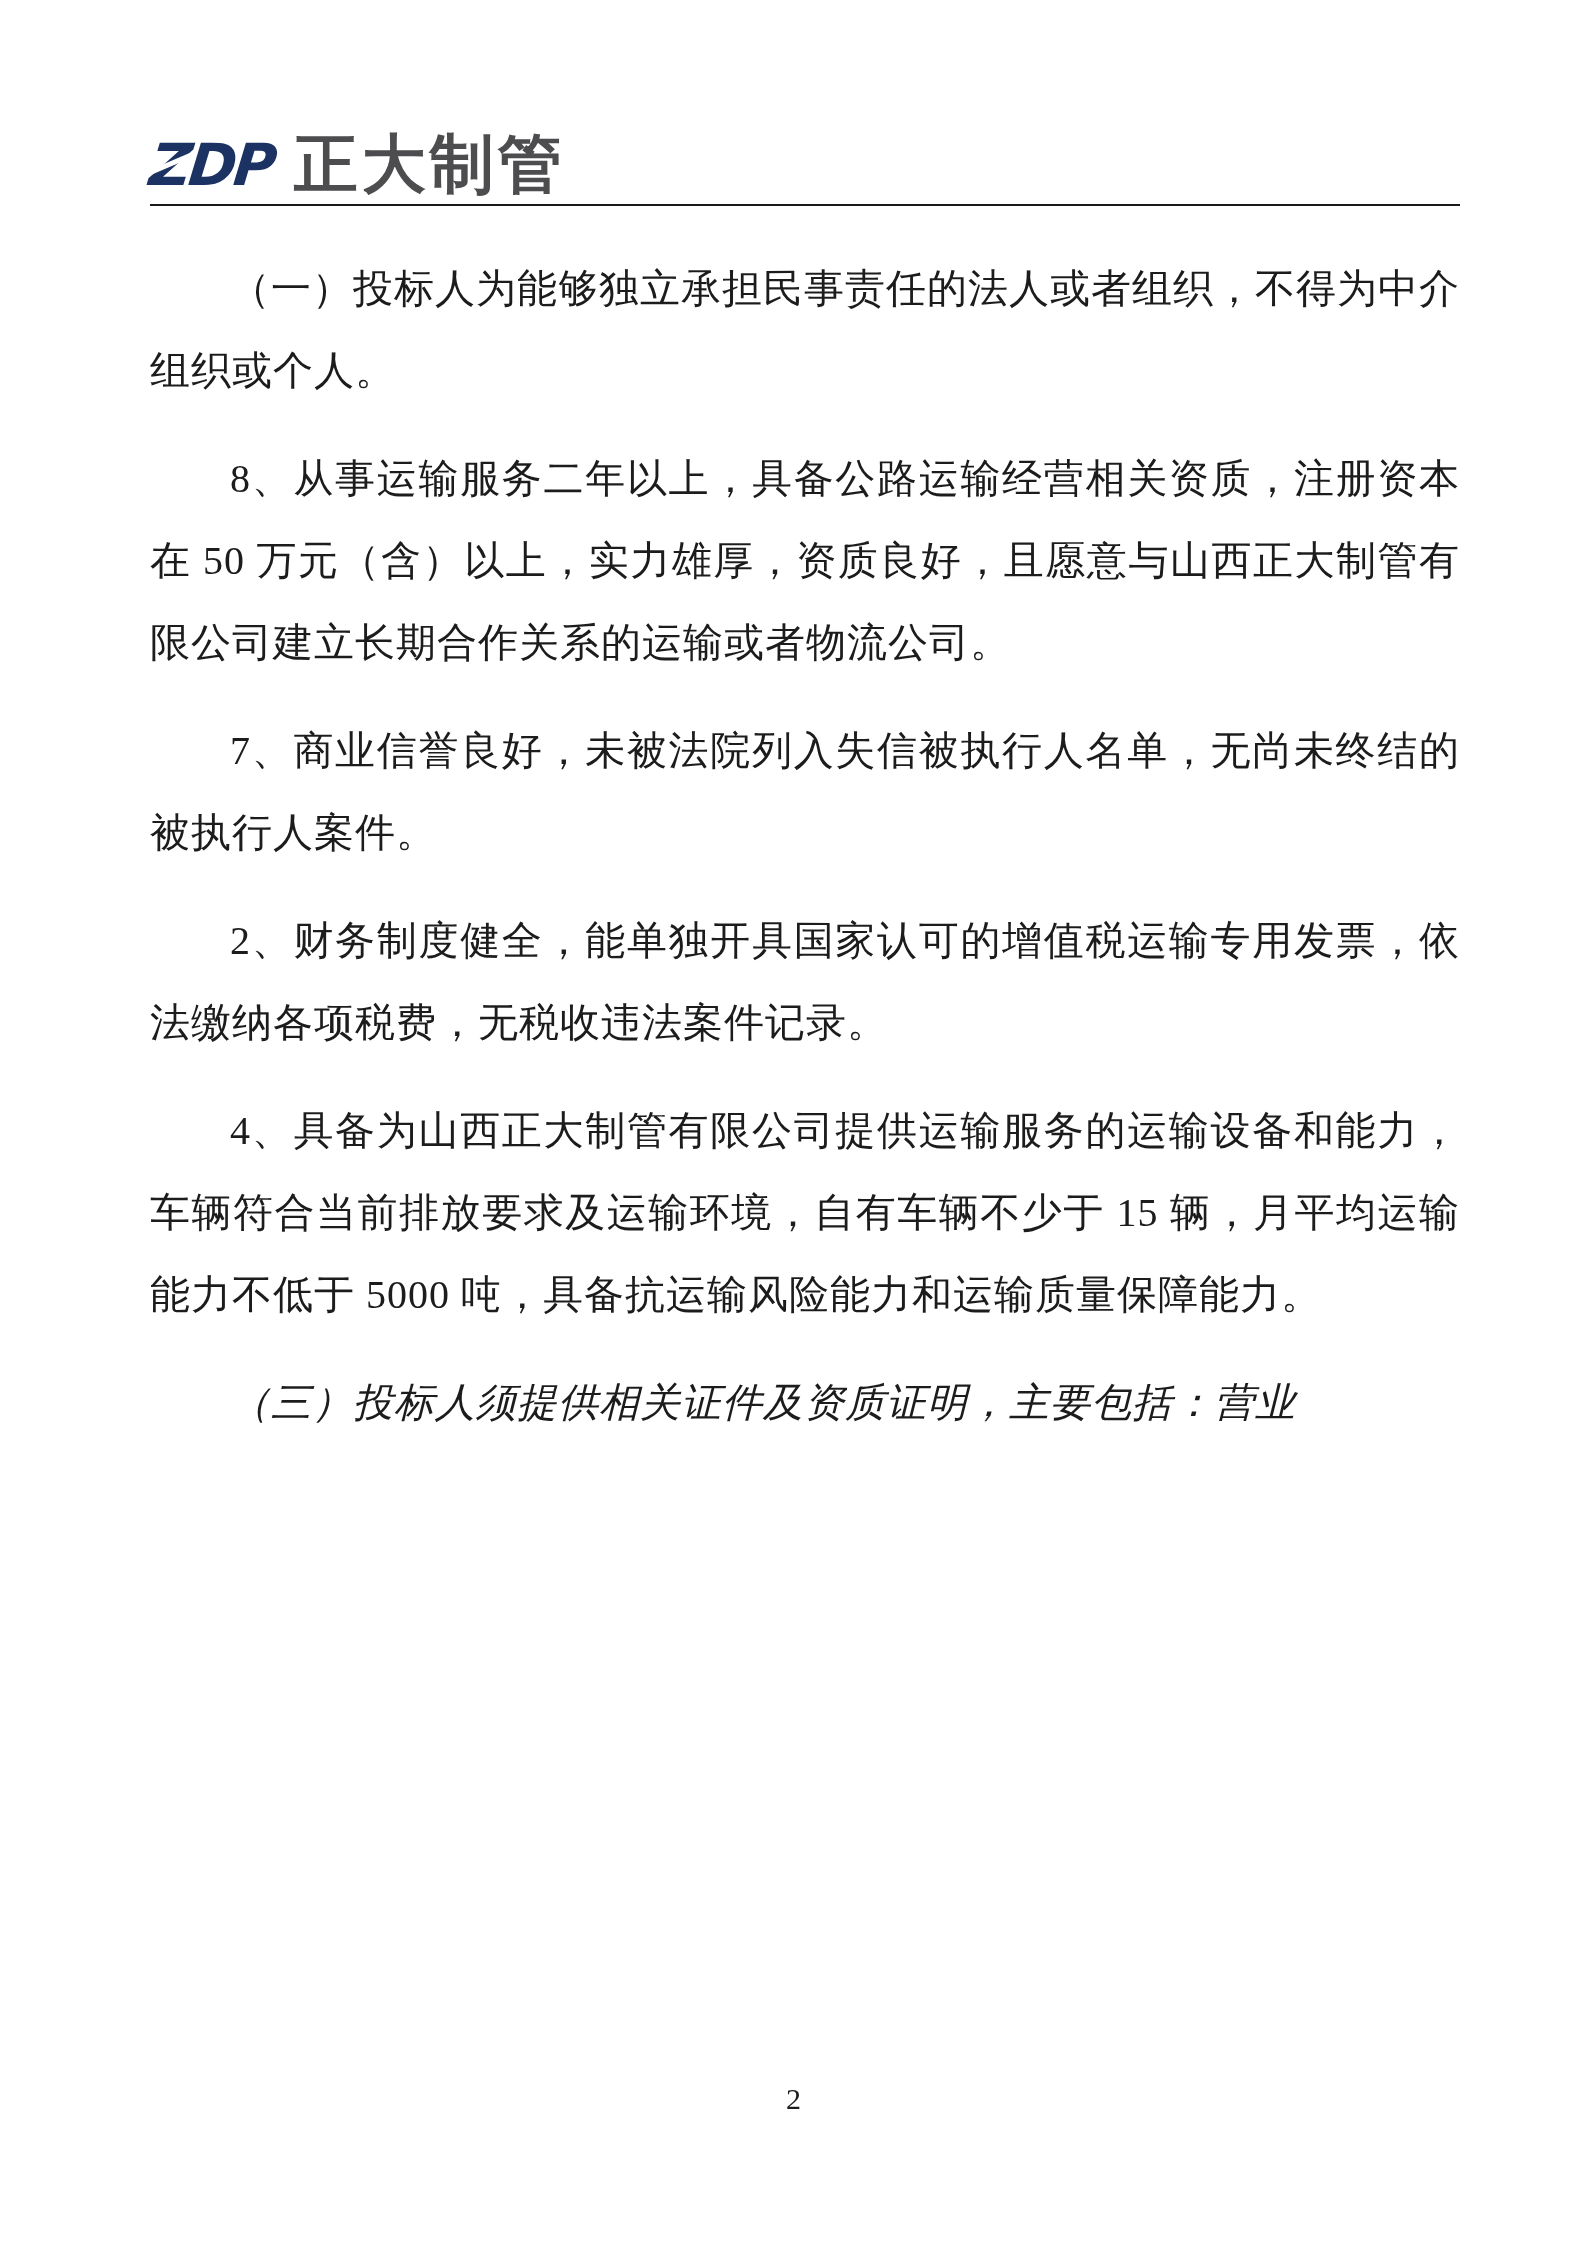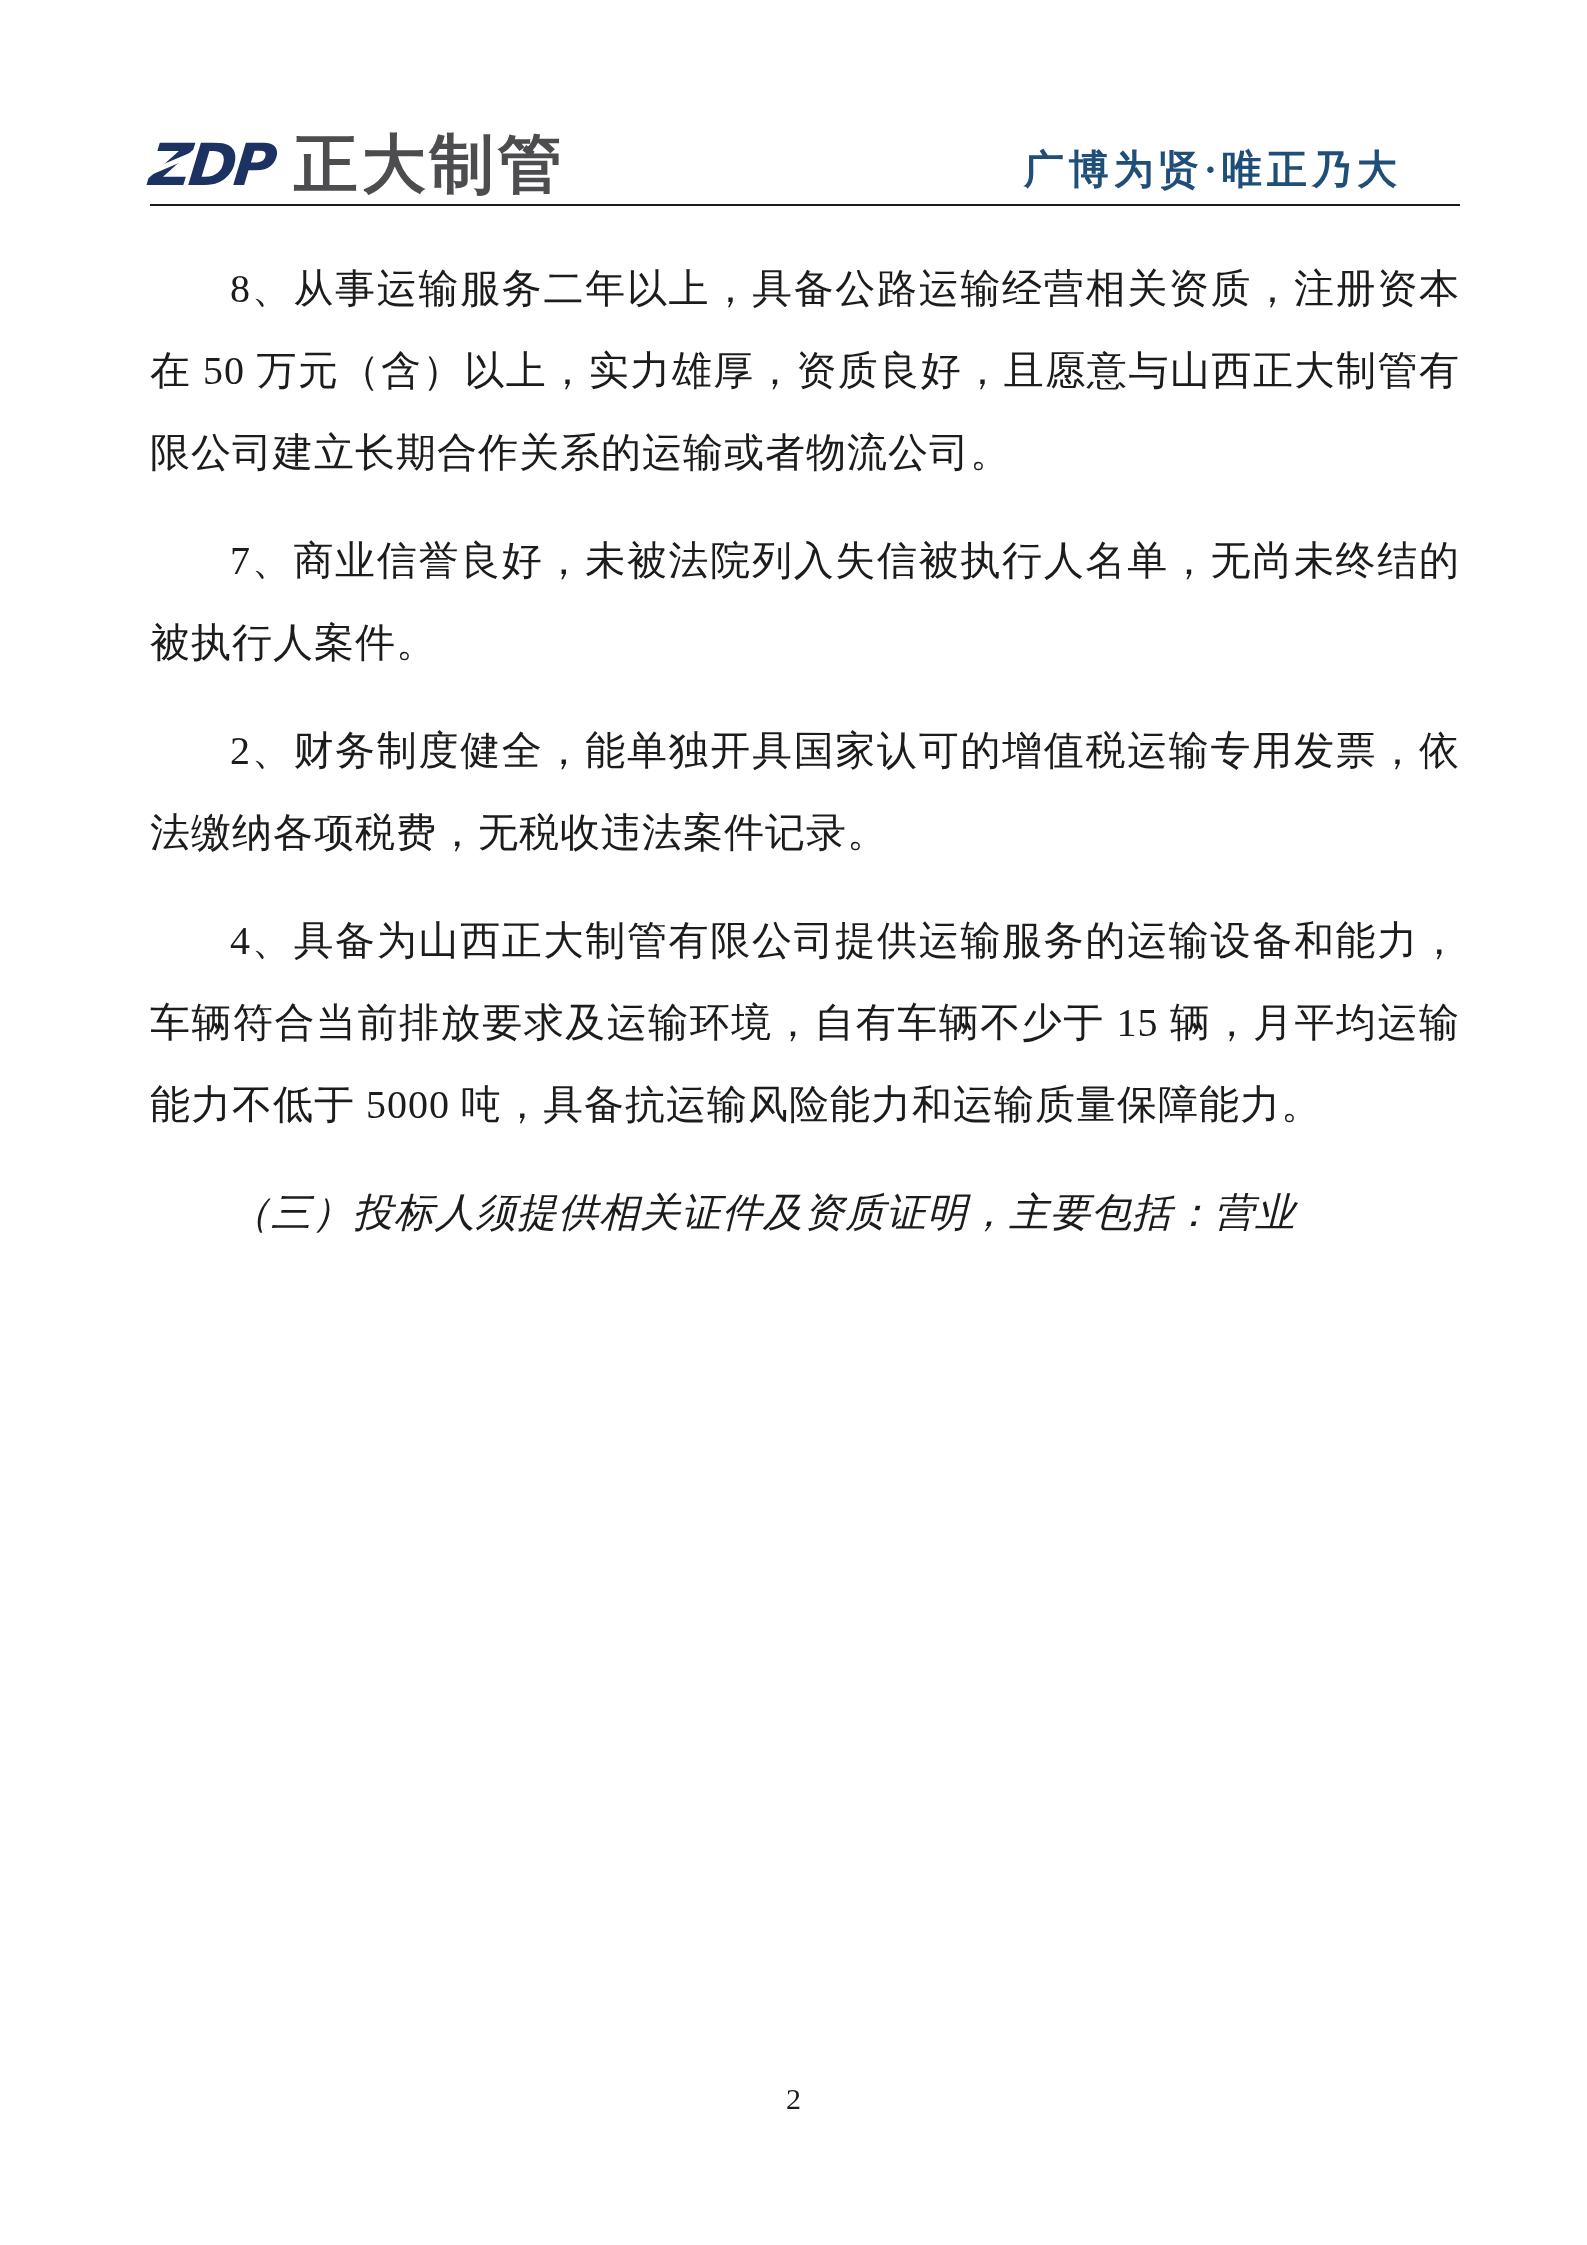--- a/index.html
+++ b/index.html
@@ -125,25 +125,25 @@
 <div class="page">
 
   <header class="header">
     <div class="logo">
       <span class="logo-zdp">
         <span>ZDP</span>
         <span class="logo-swoosh"></span>
       </span>
       <span class="logo-cn">正大制管</span>
     </div>
-    <div class="slogan">广博为贤·唯正乃大</div>
   </header>
 
   <main class="content">
     <div id="paragraphs">
+        <p class="para">（一）投标人为能够独立承担民事责任的法人或者组织，不得为中介组织或个人。</p>
         <p class="para">8、从事运输服务二年以上，具备公路运输经营相关资质，注册资本在 50 万元（含）以上，实力雄厚，资质良好，且愿意与山西正大制管有限公司建立长期合作关系的运输或者物流公司。</p>
         <p class="para">7、商业信誉良好，未被法院列入失信被执行人名单，无尚未终结的被执行人案件。</p>
         <p class="para">2、财务制度健全，能单独开具国家认可的增值税运输专用发票，依法缴纳各项税费，无税收违法案件记录。</p>
         <p class="para">4、具备为山西正大制管有限公司提供运输服务的运输设备和能力，车辆符合当前排放要求及运输环境，自有车辆不少于 15 辆，月平均运输能力不低于 5000 吨，具备抗运输风险能力和运输质量保障能力。</p>
         <p class="para">（三）投标人须提供相关证件及资质证明，主要包括：营业</p>
       </div>
   </main>
 
   <footer class="footer">
     <span class="page-num">2</span>

